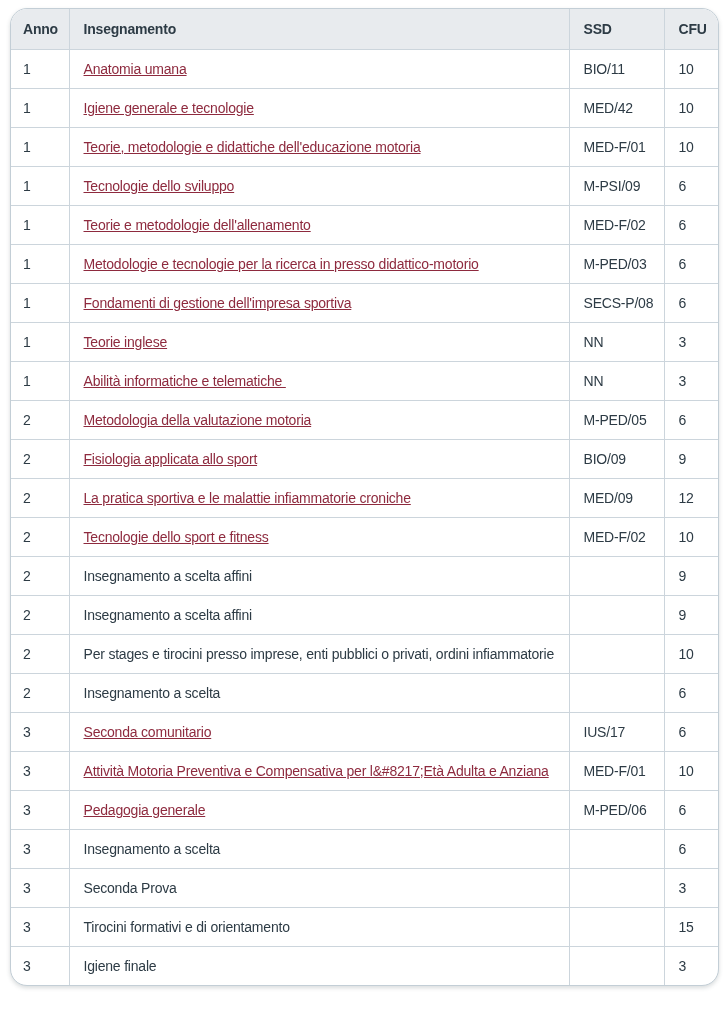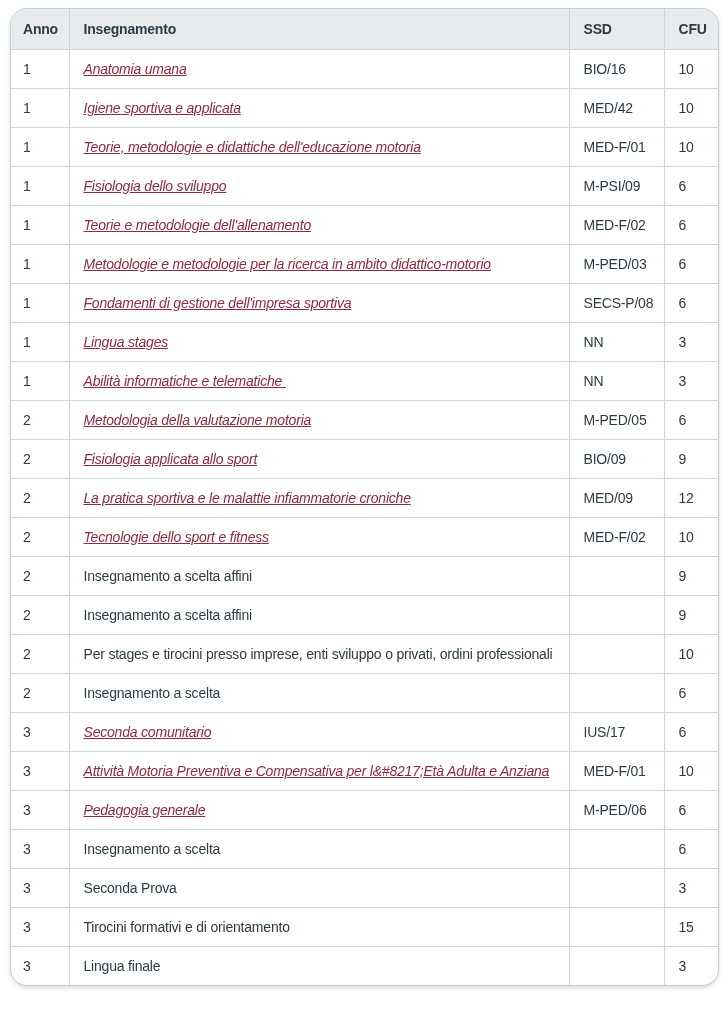--- a/index.html
+++ b/index.html
@@ -54,21 +54,20 @@
     height: 40px;
   }
   td.cell-insegnamento, th.col-head-insegnamento,
   td.cell-ssd, th.col-head-ssd,
   td.cell-cfu, th.col-head-cfu { padding-left: 14px; }
 
   a.course-link {
     color: var(--link, #8e2a3e);
     text-decoration: underline;
     white-space: pre;
-    font-style: italic;
   }
   span.course-text {
     color: var(--body-text, #2d3b45);
     white-space: pre;
   }
 </style>
 </head>
 <body>
 
 <div class="card">
@@ -84,69 +83,69 @@
         <th class="col-head-anno">Anno</th>
         <th class="col-head-insegnamento">Insegnamento</th>
         <th class="col-head-ssd">SSD</th>
         <th class="col-head-cfu">CFU</th>
       </tr>
     </thead>
     <tbody>
   <tr>
     <td class="cell-anno">1</td>
     <td class="cell-insegnamento"><a href="#" class="course-link">Anatomia umana</a></td>
-    <td class="cell-ssd">BIO/16</td>
-    <td class="cell-cfu">10</td>
-  </tr>
-
-  <tr>
-    <td class="cell-anno">1</td>
-    <td class="cell-insegnamento"><a href="#" class="course-link">Igiene sportiva e applicata</a></td>
+    <td class="cell-ssd">BIO/11</td>
+    <td class="cell-cfu">10</td>
+  </tr>
+
+  <tr>
+    <td class="cell-anno">1</td>
+    <td class="cell-insegnamento"><a href="#" class="course-link">Igiene generale e tecnologie</a></td>
     <td class="cell-ssd">MED/42</td>
     <td class="cell-cfu">10</td>
   </tr>
 
   <tr>
     <td class="cell-anno">1</td>
     <td class="cell-insegnamento"><a href="#" class="course-link">Teorie, metodologie e didattiche dell'educazione motoria</a></td>
     <td class="cell-ssd">MED-F/01</td>
     <td class="cell-cfu">10</td>
   </tr>
 
   <tr>
     <td class="cell-anno">1</td>
-    <td class="cell-insegnamento"><a href="#" class="course-link">Fisiologia dello sviluppo</a></td>
+    <td class="cell-insegnamento"><a href="#" class="course-link">Tecnologie dello sviluppo</a></td>
     <td class="cell-ssd">M-PSI/09</td>
     <td class="cell-cfu">6</td>
   </tr>
 
   <tr>
     <td class="cell-anno">1</td>
     <td class="cell-insegnamento"><a href="#" class="course-link">Teorie e metodologie dell'allenamento</a></td>
     <td class="cell-ssd">MED-F/02</td>
     <td class="cell-cfu">6</td>
   </tr>
 
   <tr>
     <td class="cell-anno">1</td>
-    <td class="cell-insegnamento"><a href="#" class="course-link">Metodologie e metodologie per la ricerca in ambito didattico-motorio</a></td>
+    <td class="cell-insegnamento"><a href="#" class="course-link">Metodologie e tecnologie per la ricerca in presso didattico-motorio</a></td>
     <td class="cell-ssd">M-PED/03</td>
     <td class="cell-cfu">6</td>
   </tr>
 
   <tr>
     <td class="cell-anno">1</td>
     <td class="cell-insegnamento"><a href="#" class="course-link">Fondamenti di gestione dell'impresa sportiva</a></td>
     <td class="cell-ssd">SECS-P/08</td>
     <td class="cell-cfu">6</td>
   </tr>
 
   <tr>
     <td class="cell-anno">1</td>
-    <td class="cell-insegnamento"><a href="#" class="course-link">Lingua stages</a></td>
+    <td class="cell-insegnamento"><a href="#" class="course-link">Teorie inglese</a></td>
     <td class="cell-ssd">NN</td>
     <td class="cell-cfu">3</td>
   </tr>
 
   <tr>
     <td class="cell-anno">1</td>
     <td class="cell-insegnamento"><a href="#" class="course-link">Abilità informatiche e telematiche </a></td>
     <td class="cell-ssd">NN</td>
     <td class="cell-cfu">3</td>
   </tr>
@@ -188,21 +187,21 @@
 
   <tr>
     <td class="cell-anno">2</td>
     <td class="cell-insegnamento"><span class="course-text">Insegnamento a scelta affini</span></td>
     <td class="cell-ssd"></td>
     <td class="cell-cfu">9</td>
   </tr>
 
   <tr>
     <td class="cell-anno">2</td>
-    <td class="cell-insegnamento"><span class="course-text">Per stages e tirocini presso imprese, enti sviluppo o privati, ordini professionali</span></td>
+    <td class="cell-insegnamento"><span class="course-text">Per stages e tirocini presso imprese, enti pubblici o privati, ordini infiammatorie</span></td>
     <td class="cell-ssd"></td>
     <td class="cell-cfu">10</td>
   </tr>
 
   <tr>
     <td class="cell-anno">2</td>
     <td class="cell-insegnamento"><span class="course-text">Insegnamento a scelta</span></td>
     <td class="cell-ssd"></td>
     <td class="cell-cfu">6</td>
   </tr>
@@ -244,19 +243,19 @@
 
   <tr>
     <td class="cell-anno">3</td>
     <td class="cell-insegnamento"><span class="course-text">Tirocini formativi e di orientamento</span></td>
     <td class="cell-ssd"></td>
     <td class="cell-cfu">15</td>
   </tr>
 
   <tr>
     <td class="cell-anno">3</td>
-    <td class="cell-insegnamento"><span class="course-text">Lingua finale</span></td>
+    <td class="cell-insegnamento"><span class="course-text">Igiene finale</span></td>
     <td class="cell-ssd"></td>
     <td class="cell-cfu">3</td>
   </tr>
 </tbody>
   </table>
 </div>
 
 </body></html>

